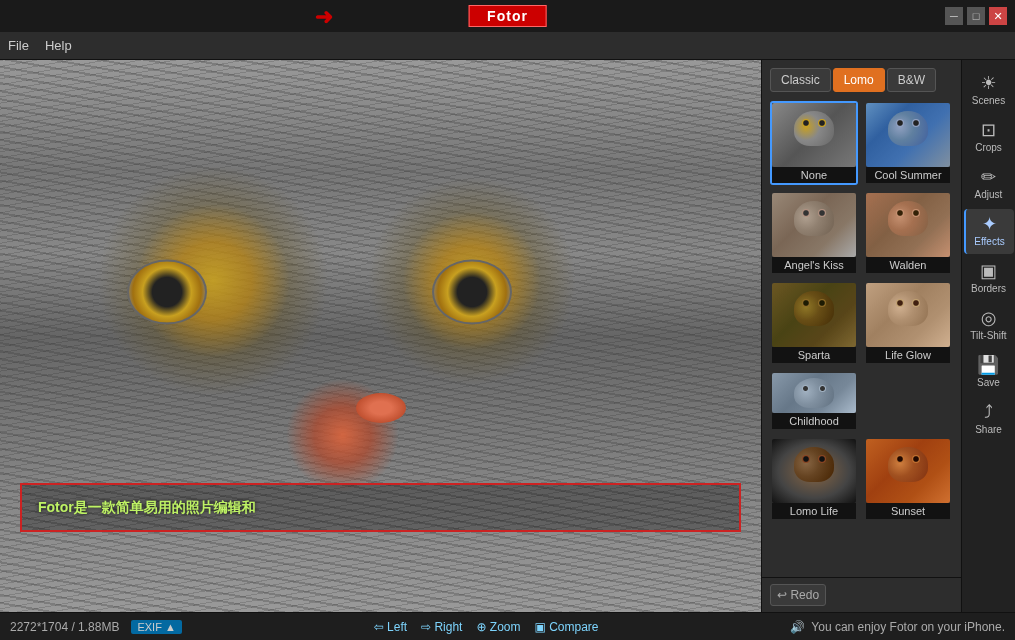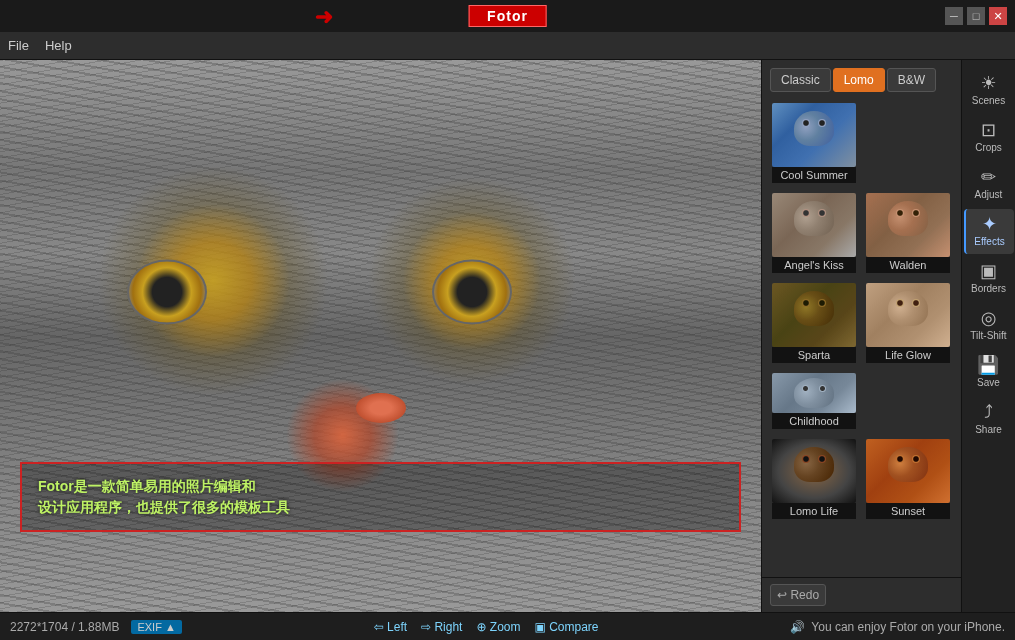--- a/index.html
+++ b/index.html
@@ -385,37 +385,46 @@
   <div id="canvas-area">
     <div class="cat-bg">
 
       <div class="cat-eye-left"></div>
       <div class="cat-eye-right"></div>
       <div class="cat-nose"></div>
     </div>
 
     <div class="text-overlay">
       <div class="overlay-text">Fotor是一款简单易用的照片编辑和</div>
-      <div class="overlay-text">设计应用程序，也提供了很多的模板工具</div>
     </div>
   </div>
 
   <div id="right-panel">
 
     <div id="filter-tabs">
       <div class="tab-row">
         <button class="tab-btn">Classic</button>
         <button class="tab-btn active">Lomo</button>
         <button class="tab-btn">B&amp;W</button>
       </div>
     </div>
 
     <div id="filter-grid">
 
       <div class="filter-row">
+        <div class="filter-item selected">
+          <div class="filter-thumb thumb-none">
+
+            <div style="width:40px;height:35px;background:radial-gradient(circle at 30% 45%,#c8a020 0%,#888 40%,#666 100%);border-radius:50% 50% 40% 40%;margin:auto;margin-top:8px;position:relative;">
+              <div style="position:absolute;left:8px;top:8px;width:8px;height:8px;background:radial-gradient(circle,#222 40%,#c8a020 60%);border-radius:50%;"></div>
+              <div style="position:absolute;right:8px;top:8px;width:8px;height:8px;background:radial-gradient(circle,#222 40%,#c8a020 60%);border-radius:50%;"></div>
+            </div>
+          </div>
+          <div class="filter-label">None</div>
+        </div>
         <div class="filter-item">
           <div class="filter-thumb thumb-cool">
             <div style="width:40px;height:35px;background:radial-gradient(circle at 30% 45%,#90a0c0 0%,#6080a0 40%,#4060a0 100%);border-radius:50% 50% 40% 40%;margin:auto;margin-top:8px;position:relative;">
               <div style="position:absolute;left:8px;top:8px;width:8px;height:8px;background:radial-gradient(circle,#222 40%,#90a0c0 60%);border-radius:50%;"></div>
               <div style="position:absolute;right:8px;top:8px;width:8px;height:8px;background:radial-gradient(circle,#222 40%,#90a0c0 60%);border-radius:50%;"></div>
             </div>
           </div>
           <div class="filter-label">Cool Summer</div>
         </div>
       </div>

